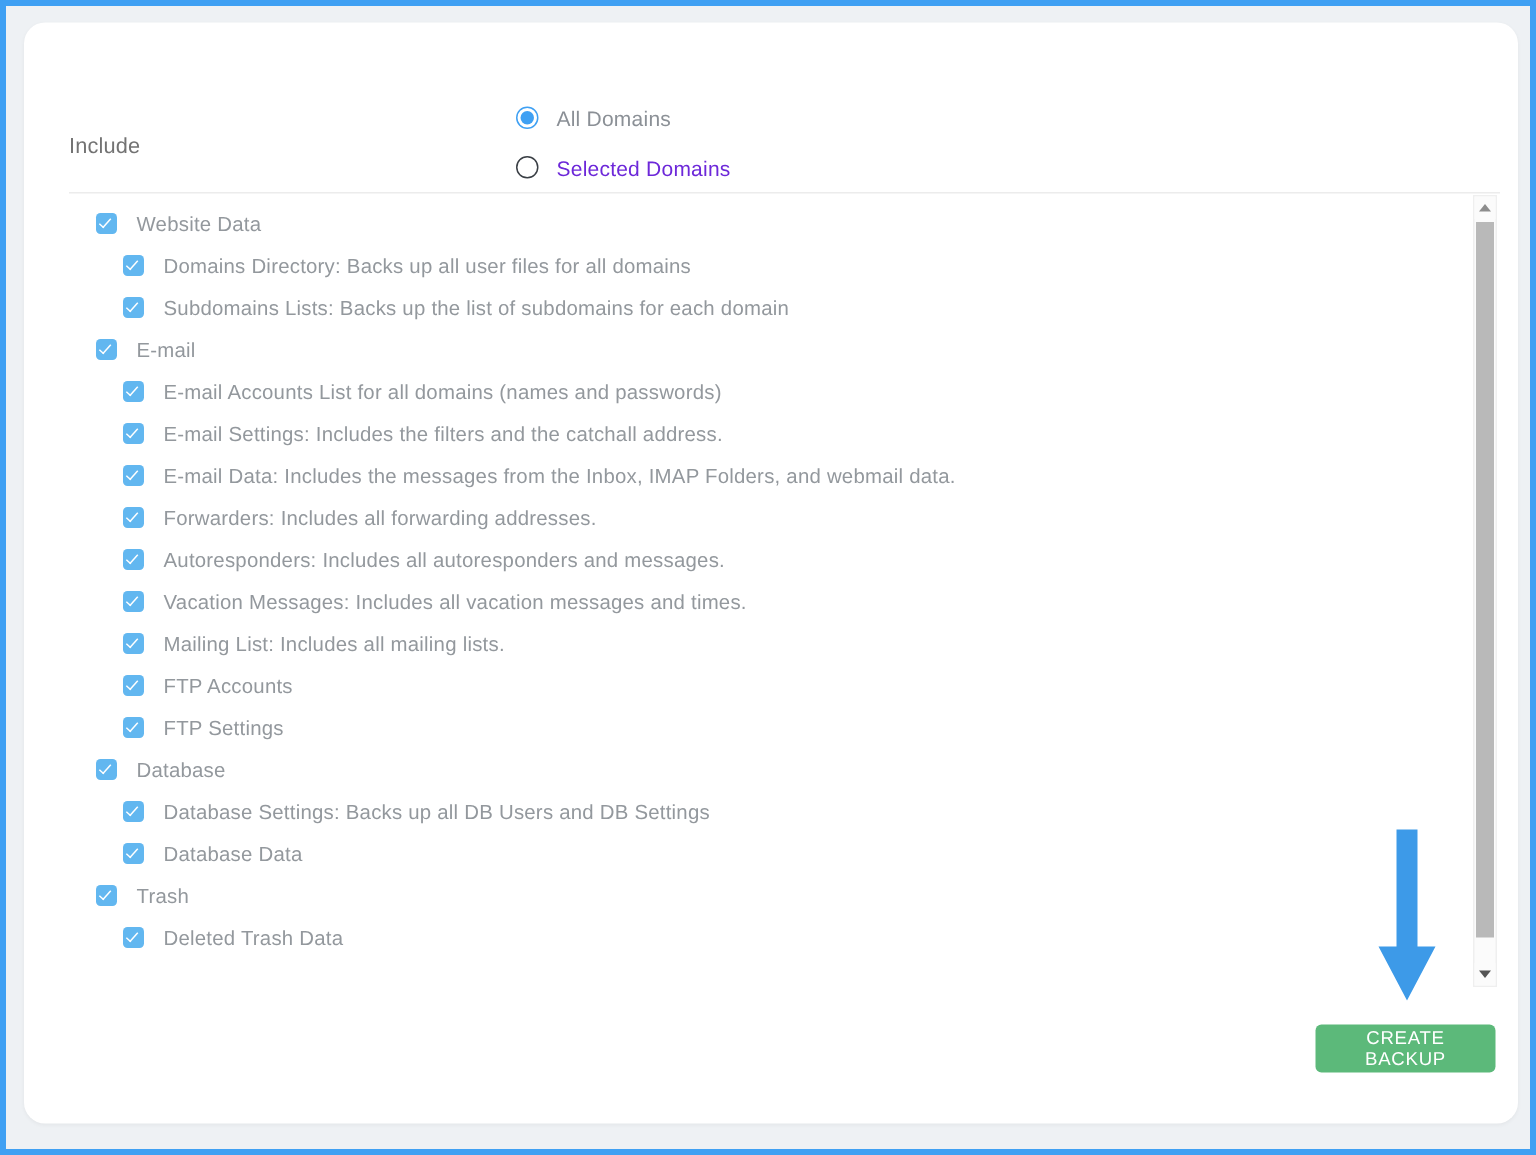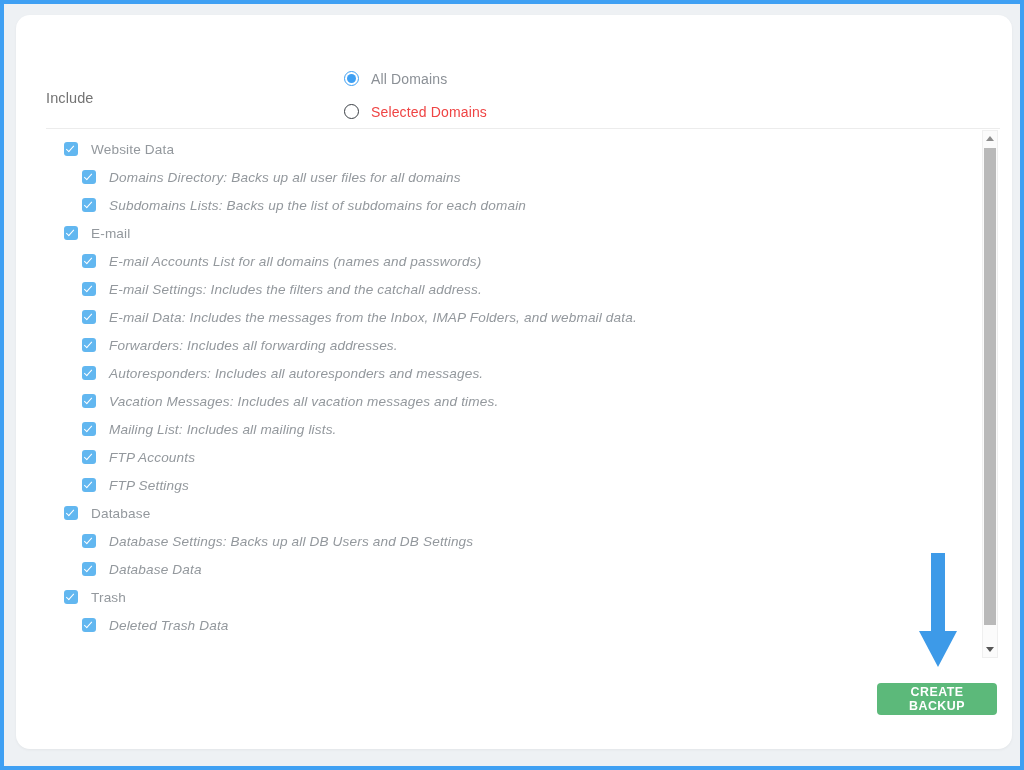--- a/index.html
+++ b/index.html
@@ -87,21 +87,21 @@
     border: 1.6px solid #3a3f45;
     background: #ffffff;
   }
   .radio-text {
     font-size: 14px;
     color: #8b9096;
     letter-spacing: 0.15px;
     text-align: center;
   }
   .radio-text.link {
-    color: #ef4444;
+    color: #6d28d9;
   }
 
   
   #list-wrap {
     position: absolute;
     left: 30px;
     top: 113px;
     width: 954px;
     height: 530px;
     border-top: 1px solid #ececec;
@@ -119,21 +119,20 @@
   }
 
   .chk-row {
     display: flex;
     align-items: center;
     height: 28px;
     padding-left: 18px;
   }
   .chk-row.child {
     padding-left: 36px;
-    font-style: italic;
   }
   .chk-box {
     width: 14px;
     height: 14px;
     border-radius: 3px;
     background: #62b7f0;
     flex: 0 0 auto;
     margin-right: 13px;
     position: relative;
   }
@@ -210,21 +209,21 @@
     left: 861px;
     top: 668px;
     width: 120px;
     height: 32px;
     background: #5cb97a;
     border: none;
     border-radius: 4px;
     color: #ffffff;
     font-family: "Liberation Sans", sans-serif;
     font-size: 12.4px;
-    font-weight: bold;
+    font-weight: normal;
     letter-spacing: 0.5px;
     cursor: pointer;
     text-transform: uppercase;
   }
 </style>
 </head>
 <body>
 
 <div id="screen">
   <div id="card">

